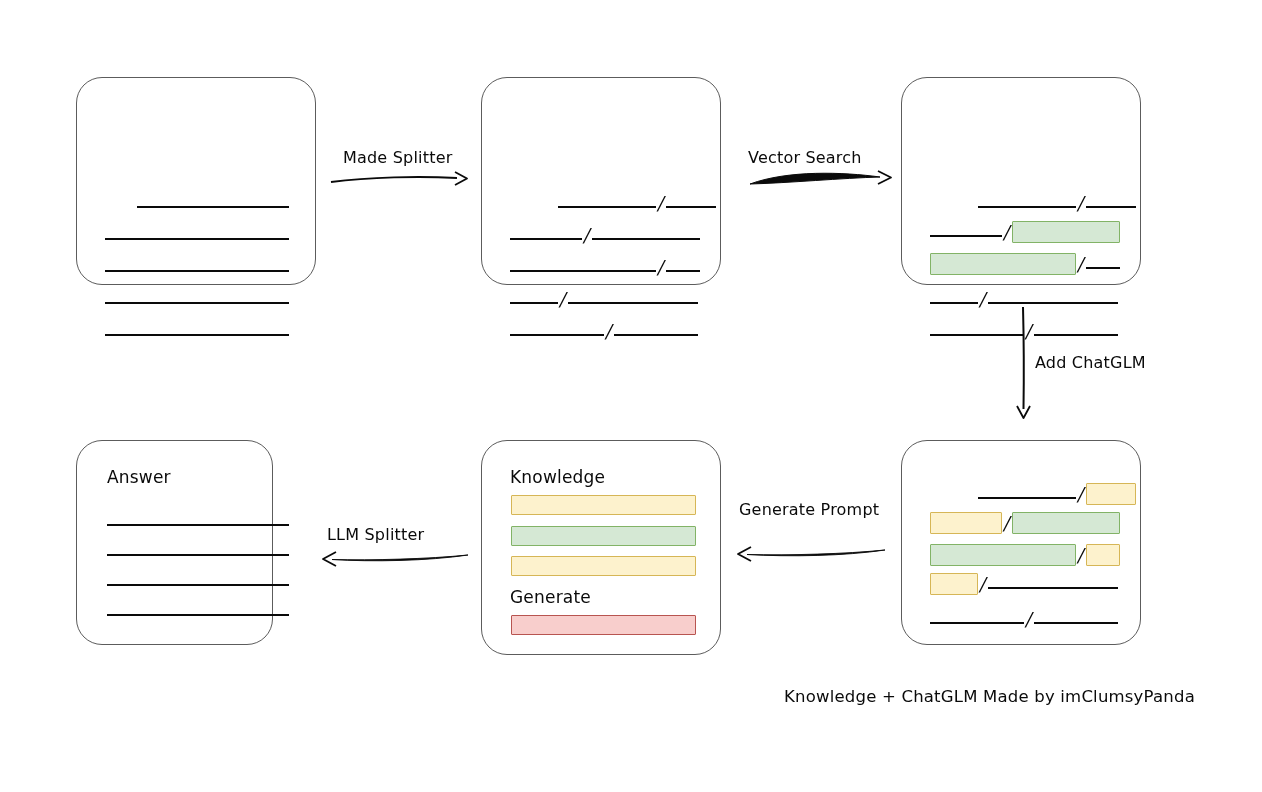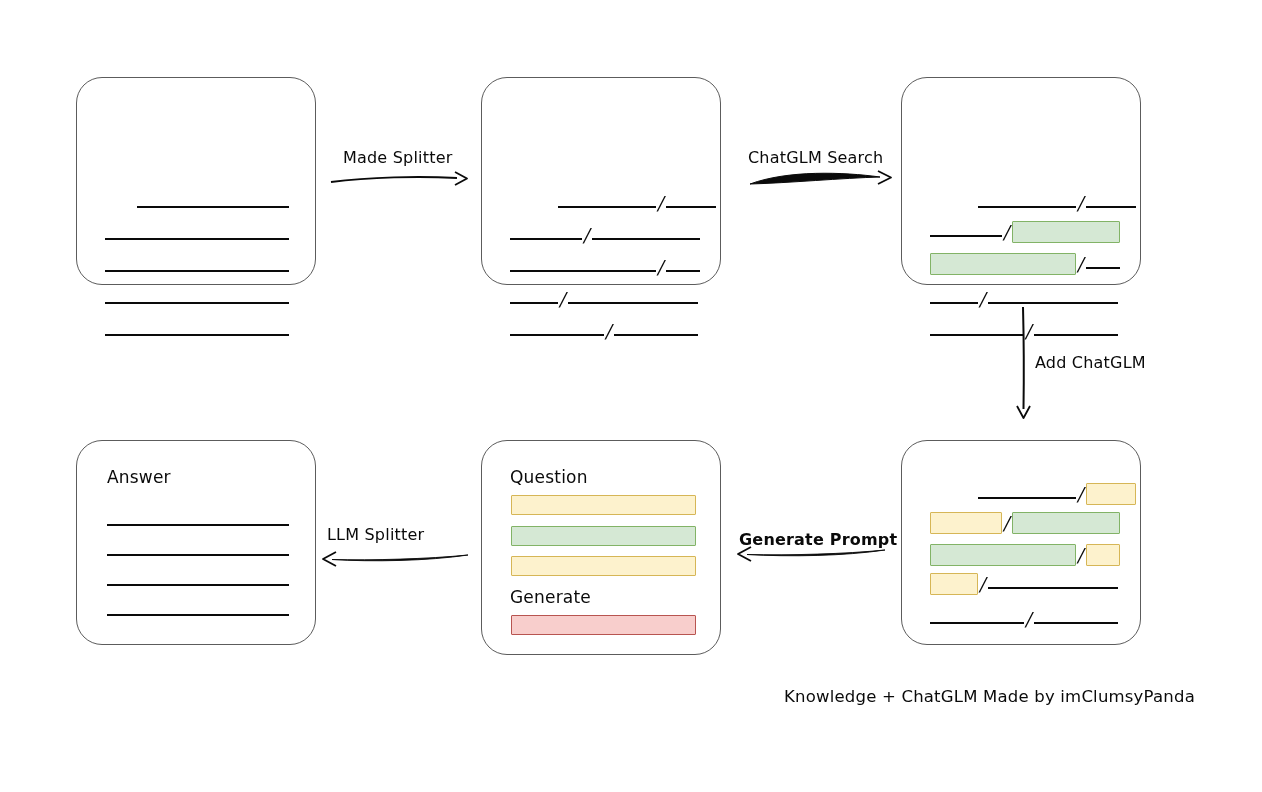--- a/index.html
+++ b/index.html
@@ -169,21 +169,21 @@
       <span class="seg" style="width:130px;"></span>
     </div>
     <div class="row" style="left:28px; top:238px;">
       <span class="seg" style="width:94px;"></span>
       <span class="slash">/</span>
       <span class="seg" style="width:84px;"></span>
     </div>
   </div>
 </div>
 
-<div class="arrow-label" style="left:748px; top:148px;">ChatGLM Search</div>
+<div class="arrow-label" style="left:748px; top:148px;">Vector Search</div>
 <svg class="arrow-svg" style="left:748px; top:166px;" width="145" height="24" viewBox="0 0 145 24">
   <path d="M2,18 C40,4 95,6 132,11 C95,12 40,17 2,18 Z" fill="#0a0a0a" stroke="#0a0a0a" stroke-width="1"></path>
   <path d="M130,5 L143,11.5 L130,18" fill="none" stroke="#0a0a0a" stroke-width="1.8" stroke-linejoin="round"></path>
 </svg>
 
 <div class="doc-box" style="left:901px; top:77px; width:240px; height:208px;">
   <div class="lines">
     <div class="row" style="left:28px; top:110px;">
       <span class="seg" style="margin-left:48px; width:98px;"></span>
       <span class="slash">/</span>
@@ -241,45 +241,45 @@
       <span class="seg" style="width:130px;"></span>
     </div>
     <div class="row" style="left:28px; top:163px;">
       <span class="seg" style="width:94px;"></span>
       <span class="slash">/</span>
       <span class="seg" style="width:84px;"></span>
     </div>
   </div>
 </div>
 
-<div class="arrow-label" style="left:739px; top:530px;font-weight:bold;">Generate Prompt</div>
+<div class="arrow-label" style="left:739px; top:500px;">Generate Prompt</div>
 <svg class="arrow-svg" style="left:735px; top:543px;" width="152" height="22" viewBox="0 0 152 22">
   <path d="M150,7 C110,13 55,14 12,11.5 C55,12.5 110,11 150,7 Z" fill="#0a0a0a" stroke="#0a0a0a" stroke-width="0.9"></path>
   <path d="M16,4 L3,11 L16,18" fill="none" stroke="#0a0a0a" stroke-width="1.8" stroke-linejoin="round"></path>
 </svg>
 
 <div class="doc-box" style="left:481px; top:440px; width:240px; height:215px;">
-  <div class="box-label" style="left:28px; top:26px;">Question</div>
+  <div class="box-label" style="left:28px; top:26px;">Knowledge</div>
 
   <div class="kbar hl-yellow" style="left:29px; top:54px; width:185px;"></div>
   <div class="kbar hl-green" style="left:29px; top:85px; width:185px;"></div>
   <div class="kbar hl-yellow" style="left:29px; top:115px; width:185px;"></div>
 
   <div class="box-label" style="left:28px; top:146px;">Generate</div>
 
   <div class="kbar hl-red" style="left:29px; top:174px; width:185px;"></div>
 </div>
 
 <div class="arrow-label" style="left:327px; top:525px;">LLM Splitter</div>
 <svg class="arrow-svg" style="left:320px; top:548px;" width="150" height="22" viewBox="0 0 150 22">
   <path d="M148,7 C108,13 52,14 12,11.5 C52,12.5 108,11 148,7 Z" fill="#0a0a0a" stroke="#0a0a0a" stroke-width="0.9"></path>
   <path d="M16,4 L3,11 L16,18" fill="none" stroke="#0a0a0a" stroke-width="1.8" stroke-linejoin="round"></path>
 </svg>
 
-<div class="doc-box" style="left:76px; top:440px; width:240px; height:205px;">
+<div class="doc-box" style="left:76px; top:440px; width:197px; height:205px;">
   <div class="box-label" style="left:30px; top:26px;">Answer</div>
   <div class="lines">
     <div class="row" style="left:30px; top:65px;">
       <span class="seg" style="width:182px;"></span>
     </div>
     <div class="row" style="left:30px; top:95px;">
       <span class="seg" style="width:182px;"></span>
     </div>
     <div class="row" style="left:30px; top:125px;">
       <span class="seg" style="width:182px;"></span>

